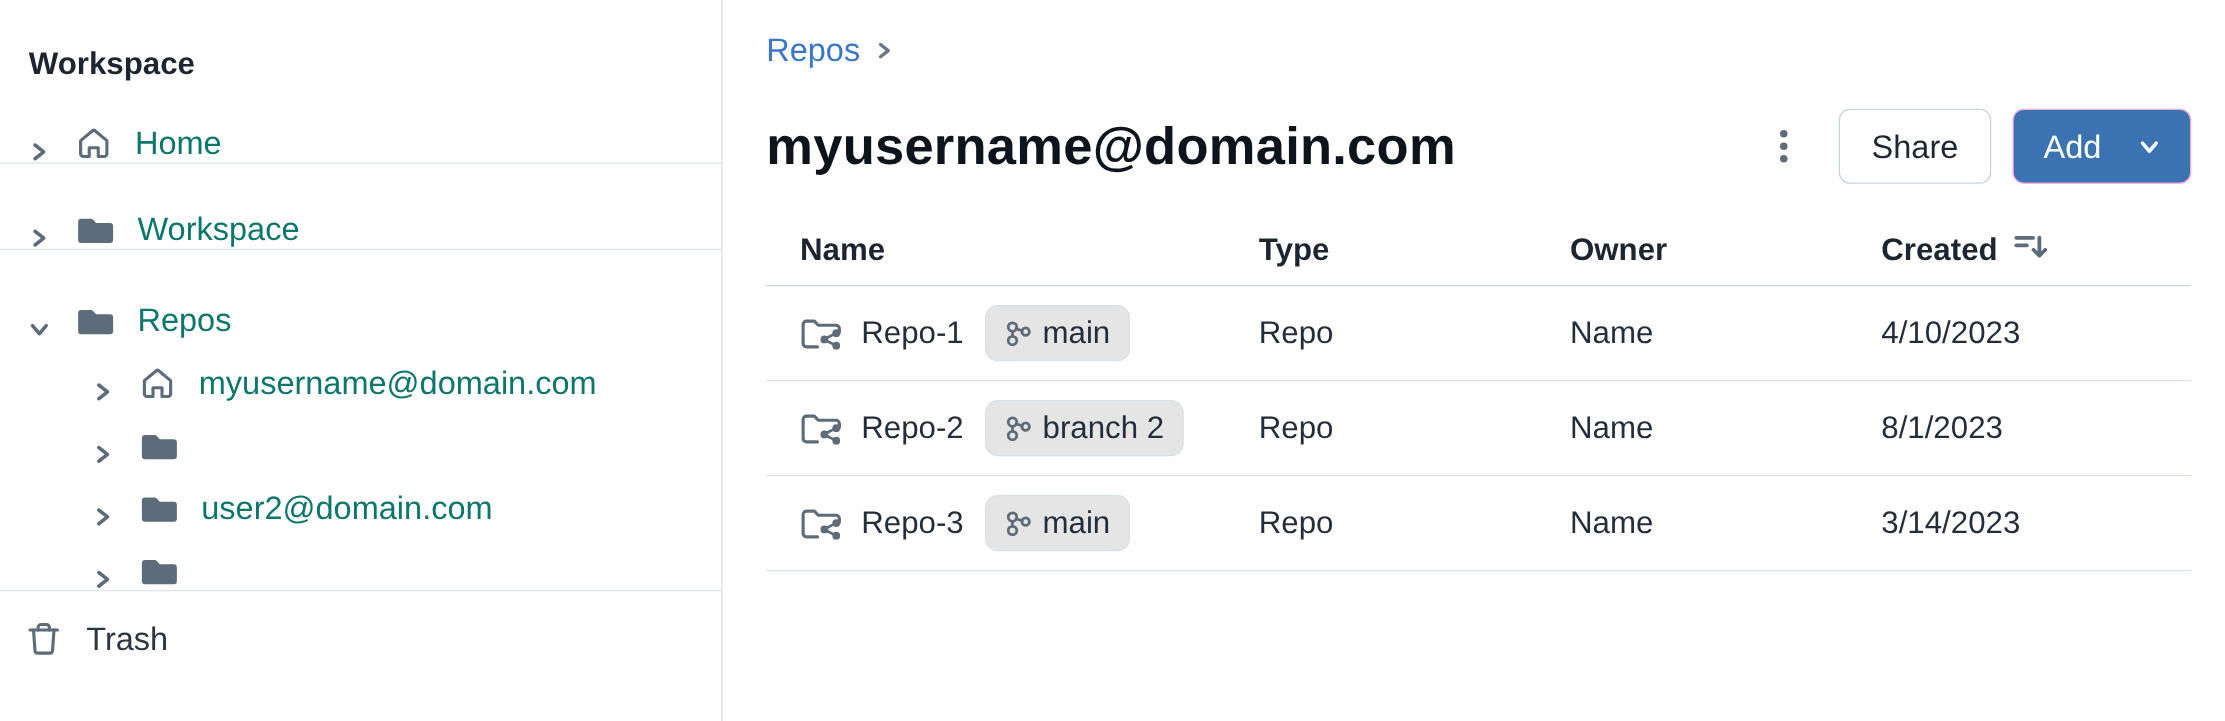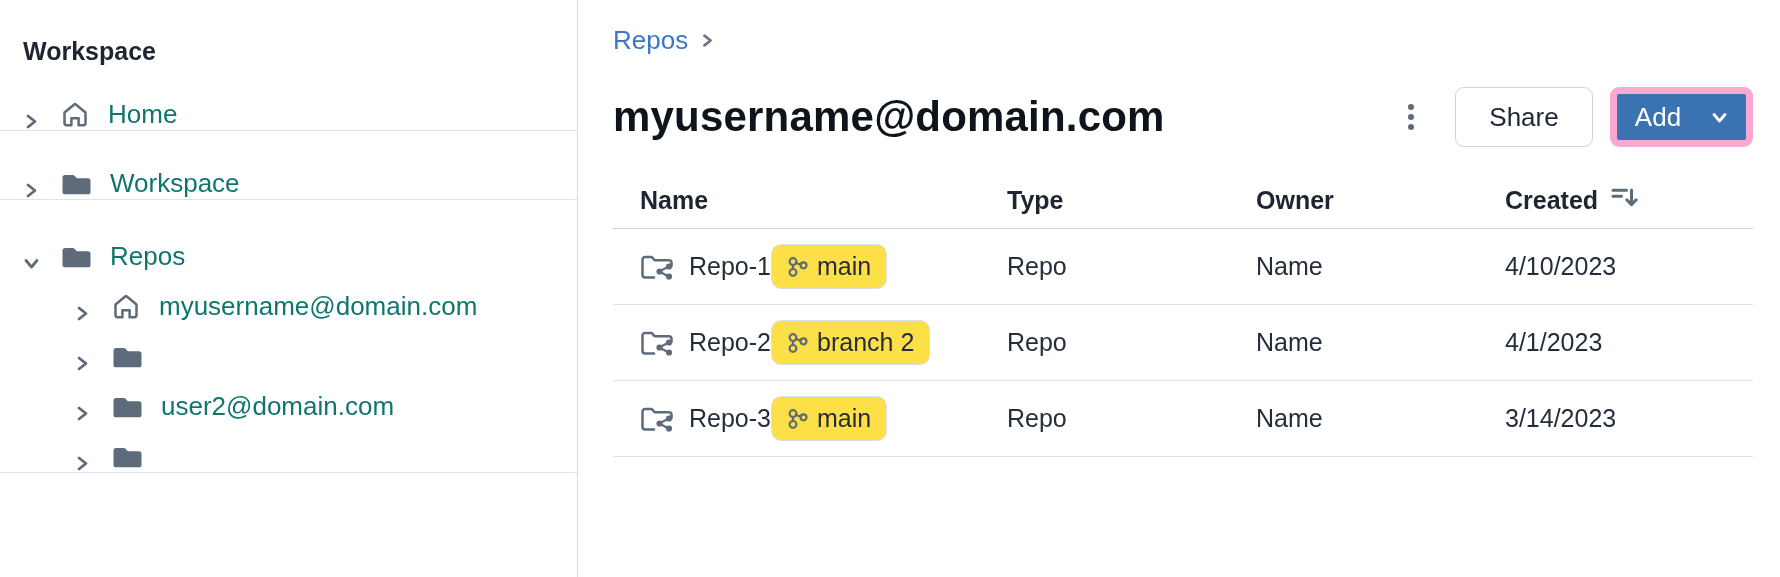--- a/index.html
+++ b/index.html
@@ -59,36 +59,36 @@
   .actions { margin-left: auto; display: flex; align-items: center; }
   .kebab-btn {
     width: 40px; height: 52px; border: none; background: transparent; cursor: pointer;
     display: flex; align-items: center; justify-content: center; margin-right: 24px;
   }
   .btn {
     height: 60px; border-radius: 9px; font-size: 26px;
     font-family: "Liberation Sans", "DejaVu Sans", sans-serif;
     display: inline-flex; align-items: center; justify-content: center; cursor: pointer;
   }
-  .btn-share { width: 138px; background: #ffffff; border: 1px solid #c9d4df; color: #1f2733; }
-  .btn-add { width: 143px; background: #3b73b2; border: 7px solid #f9a8d4; color: #ffffff; gap: 30px; margin-left: 17px; justify-content: center; }
+  .btn-share { width: 122px; background: #ffffff; border: 1px solid #c9d4df; color: #1f2733; }
+  .btn-add { width: 143px; background: #3b73b2; border: 1px solid #f9a8d4; color: #ffffff; gap: 30px; margin-left: 17px; justify-content: center; }
 
   
   .repo-table { margin-top: 24px; width: 100%; }
   .tr { display: grid; grid-template-columns: 394px 249px 249px 1fr; align-items: center; }
   .thead { height: 57px; border-bottom: 1px solid #ccd6e0; font-weight: 700; font-size: 25px; color: #1c2530; }
   .tbody-row { height: 76px; border-bottom: 1px solid #d9e1e9; font-size: 25px; color: #242e3a; }
   .cell-first { padding-left: 27px; display: flex; align-items: center; }
   .th-created { display: flex; align-items: flex-start; gap: 13px; cursor: pointer; }
-  .repo-name { margin-left: 15px; margin-right: 0; }
+  .repo-name { margin-left: 15px; margin-right: 17px; }
   .branch-badge {
     display: inline-flex; align-items: center; gap: 9px;
     border: 1.5px solid #d7e0ea; border-radius: 10px;
     padding: 7px 15px; font-size: 25px; color: #242e3a;
-    background: #fde047; cursor: pointer;
+    background: #e5e5e5; cursor: pointer;
   }
   svg { display: block; }
 </style>
 </head>
 <body>
 
 <svg width="0" height="0" style="position:absolute">
   <defs>
     <g id="i-chev-right">
       <polyline points="5,3 12,8.5 5,14" fill="none" stroke="#5e6b7a" stroke-width="2.8" stroke-linecap="round" stroke-linejoin="round"></polyline>
@@ -233,20 +233,28 @@
       </span>
     <span class="node-icon">
         <svg width="32" height="30" viewBox="0 0 32 30">
           <use href="#i-folder"></use>
         </svg>
       </span>
   </div>
 
   <hr class="divider mt14">
 
+  <div class="trash-row">
+    <span class="node-icon">
+        <svg width="30" height="30" viewBox="0 0 30 30">
+          <use href="#i-trash"></use>
+        </svg>
+      </span>
+    <span>Trash</span>
+  </div>
 </nav>
 
 <main class="main">
 
   <div class="breadcrumb">
     <a class="breadcrumb-link">Repos</a>
     <span>
       <svg width="15" height="15" viewBox="0 0 17 17">
           <polyline points="5,3 12,8.5 5,14" fill="none" stroke="#6a7683" stroke-width="3" stroke-linecap="round" stroke-linejoin="round"></polyline>
         </svg>
@@ -325,21 +333,21 @@
           <span>
               <svg width="21" height="21" viewBox="0 0 21 21">
                 <use href="#i-branch"></use>
               </svg>
             </span>
           <span>branch 2</span>
         </span>
       </div>
       <div>Repo</div>
       <div>Name</div>
-      <div>4/1/2023</div>
+      <div>8/1/2023</div>
     </div>
 
     <div class="tr tbody-row">
       <div class="cell-first">
         <span>
             <svg width="34" height="30" viewBox="0 0 34 30">
               <use href="#i-repo"></use>
             </svg>
           </span>
         <span class="repo-name">Repo-3</span>

